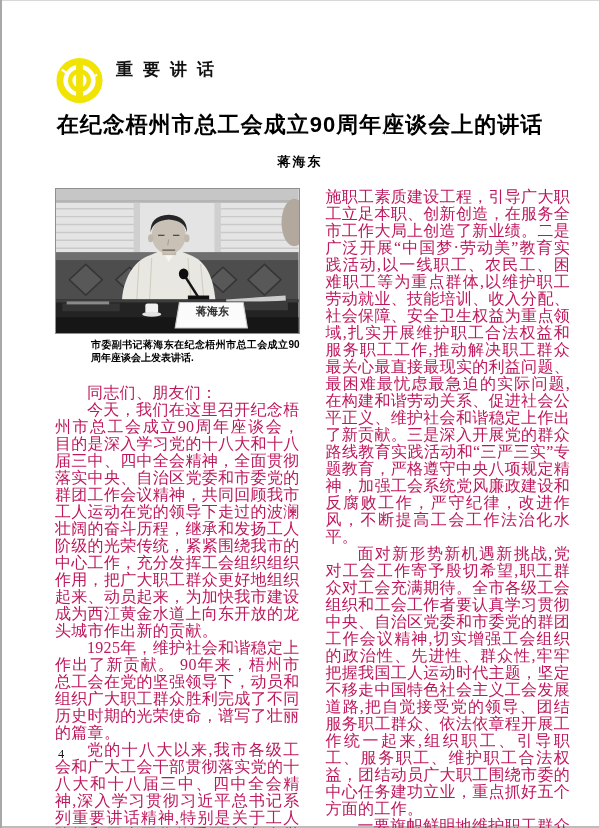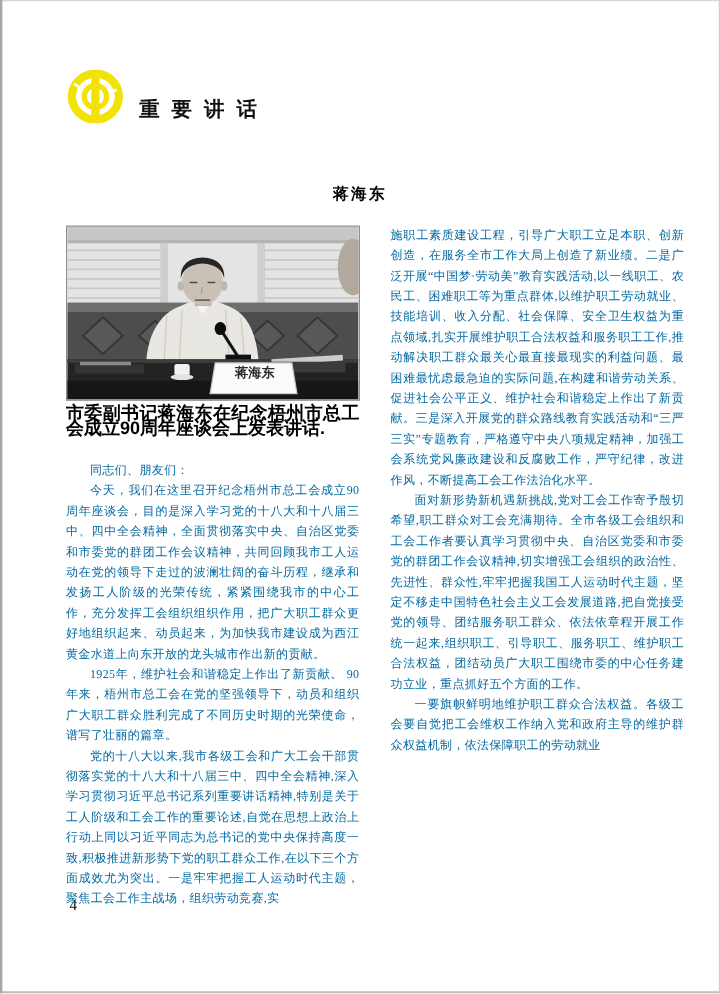--- a/index.html
+++ b/index.html
@@ -14,21 +14,21 @@
     overflow: hidden;
     box-shadow: inset 2px 0 0 #a8a8a8, inset -1px 0 0 #cfcfcf,
                 inset 0 1px 0 #d8d8d8, inset 0 -2px 0 #bdbdbd;
   }
 
   
   .header {
     position: absolute;
     top: 58px; left: 56px;
     display: flex;
-    align-items: flex-end;
+    align-items: flex-start;
   }
   .logo { width: 47px; height: 45px; display: block; }
   .section-label {
     margin-left: 13px;
     font-family: "Liberation Sans", sans-serif;
     font-weight: 700;
     font-size: 17px;
     letter-spacing: 10px;
     color: #111;
     white-space: nowrap;
@@ -84,31 +84,32 @@
     font-weight: 700;
     font-size: 11px;
     color: #2c2c2c;
     line-height: 1.4;
   }
 
   .caption {
     margin-top: 4px;
     font-family: "Liberation Sans", sans-serif;
     font-weight: 700;
-    font-size: 15px;
+    font-size: 10px;
     line-height: 13px;
     color: #000;
     text-align: justify;
+    margin-left: 36px;
   }
 
   .body-p {
-    font-size: 10px;
+    font-size: 16px;
     line-height: 17px;
     letter-spacing: 0.3px;
-    color: #0369a1;
+    color: #be185d;
     text-align: justify;
     text-justify: inter-character;
   }
   .body-p.indent { text-indent: 2em; }
   .col-left .body-p:first-of-type { margin-top: 20px; }
 
   .page-number {
     position: absolute;
     left: 58px; top: 747px;
     font-size: 12.5px;
@@ -126,20 +127,21 @@
         <ellipse cx="24" cy="23" rx="20" ry="19.5" fill="none" stroke="#F2E306" stroke-width="7"></ellipse>
         <line x1="6" y1="12" x2="13" y2="17" stroke="#ffffff" stroke-width="2.2"></line>
         <line x1="42" y1="17" x2="35" y2="21" stroke="#ffffff" stroke-width="2.2"></line>
         <circle cx="24" cy="23" r="9.5" fill="none" stroke="#F2E306" stroke-width="4.5"></circle>
         <rect x="20.5" y="6" width="7" height="34" fill="#F2E306"></rect>
       </svg>
     </span>
     <span class="section-label">重要讲话</span>
   </div>
 
+  <div class="title">在纪念梧州市总工会成立90周年座谈会上的讲话</div>
   <div class="author">蒋海东</div>
 
   <div class="content">
 
     <div class="col col-left">
 
       <div class="photo">
         <svg viewBox="0 0 228 146" preserveAspectRatio="none">
 
           <rect x="0" y="0" width="228" height="70" fill="#e4e4e4"></rect>

